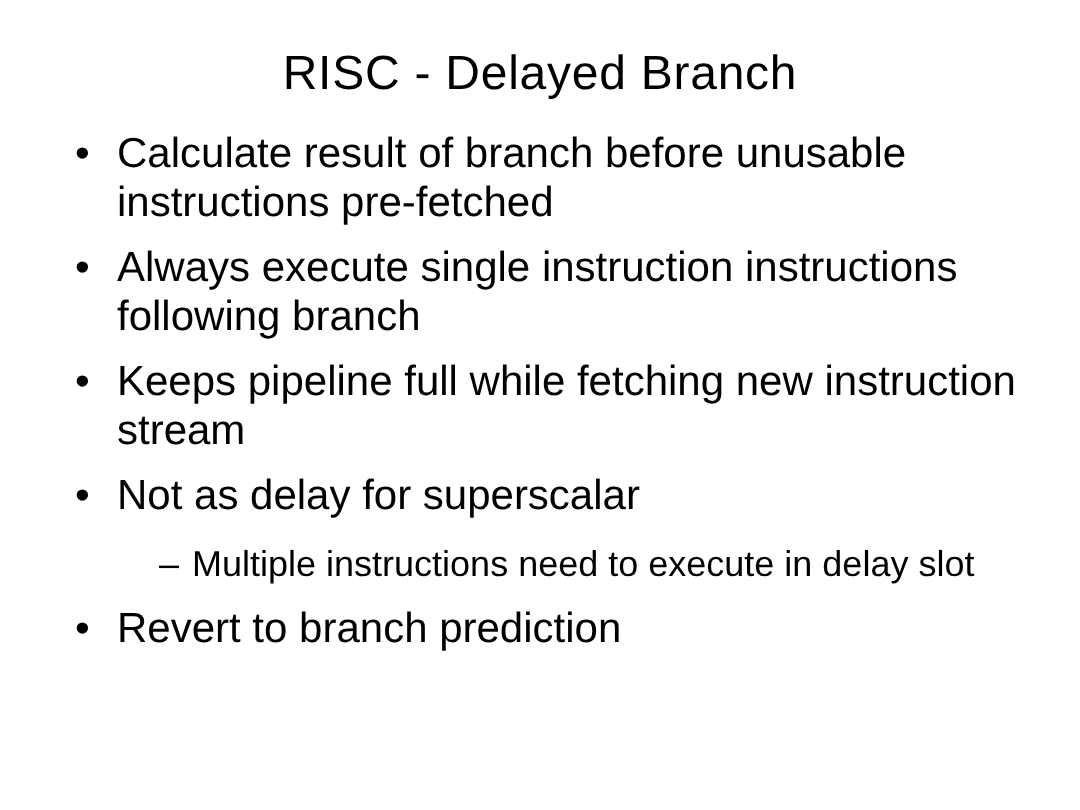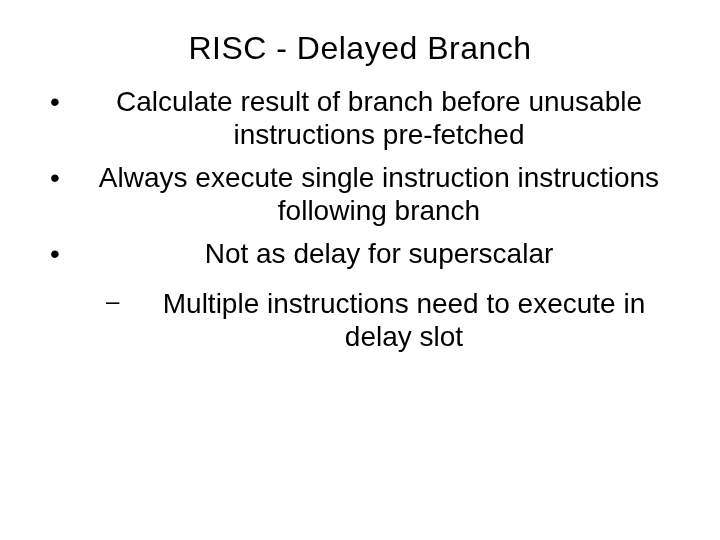--- a/index.html
+++ b/index.html
@@ -28,37 +28,36 @@
     list-style: none;
     margin: 0;
     padding: 0 0 0 10px;
   }
   ul.level1 > li {
     position: relative;
     font-size: 28px;
     line-height: 1.18;
     padding-left: 28px;
     margin: 0 0 10px 0;
-    text-align: center;
   }
   ul.level1 > li::before {
     content: "•";
     position: absolute;
     left: 0;
     top: 0;
     font-size: 28px;
   }
   ul.level2 {
     list-style: none;
     margin: 6px 0 10px 0;
     padding: 0 0 0 28px;
   }
   ul.level2 > li {
     position: relative;
-    font-size: 28px;
+    font-size: 24px;
     line-height: 1.18;
     padding-left: 22px;
     margin: 17px 0 6px 0;
   }
   ul.level2 > li::before {
     content: "–";
     position: absolute;
     left: 0;
     top: 0;
     font-size: 24px;
@@ -71,21 +70,27 @@
   <div class="title">RISC - Delayed Branch</div>
 
   <ul class="level1">
     <li>
       <span>Calculate result of branch before unusable instructions pre-fetched</span>
     </li>
     <li>
       <span>Always execute single instruction instructions following branch</span>
     </li>
     <li>
+      <span>Keeps pipeline full while fetching new instruction stream</span>
+    </li>
+    <li>
       <span>Not as delay for superscalar</span>
       <ul class="level2">
         <li>
           <span>Multiple instructions need to execute in delay slot</span>
         </li>
       </ul>
     </li>
+    <li>
+      <span>Revert to branch prediction</span>
+    </li>
   </ul>
 </div>
 
 </body></html>

